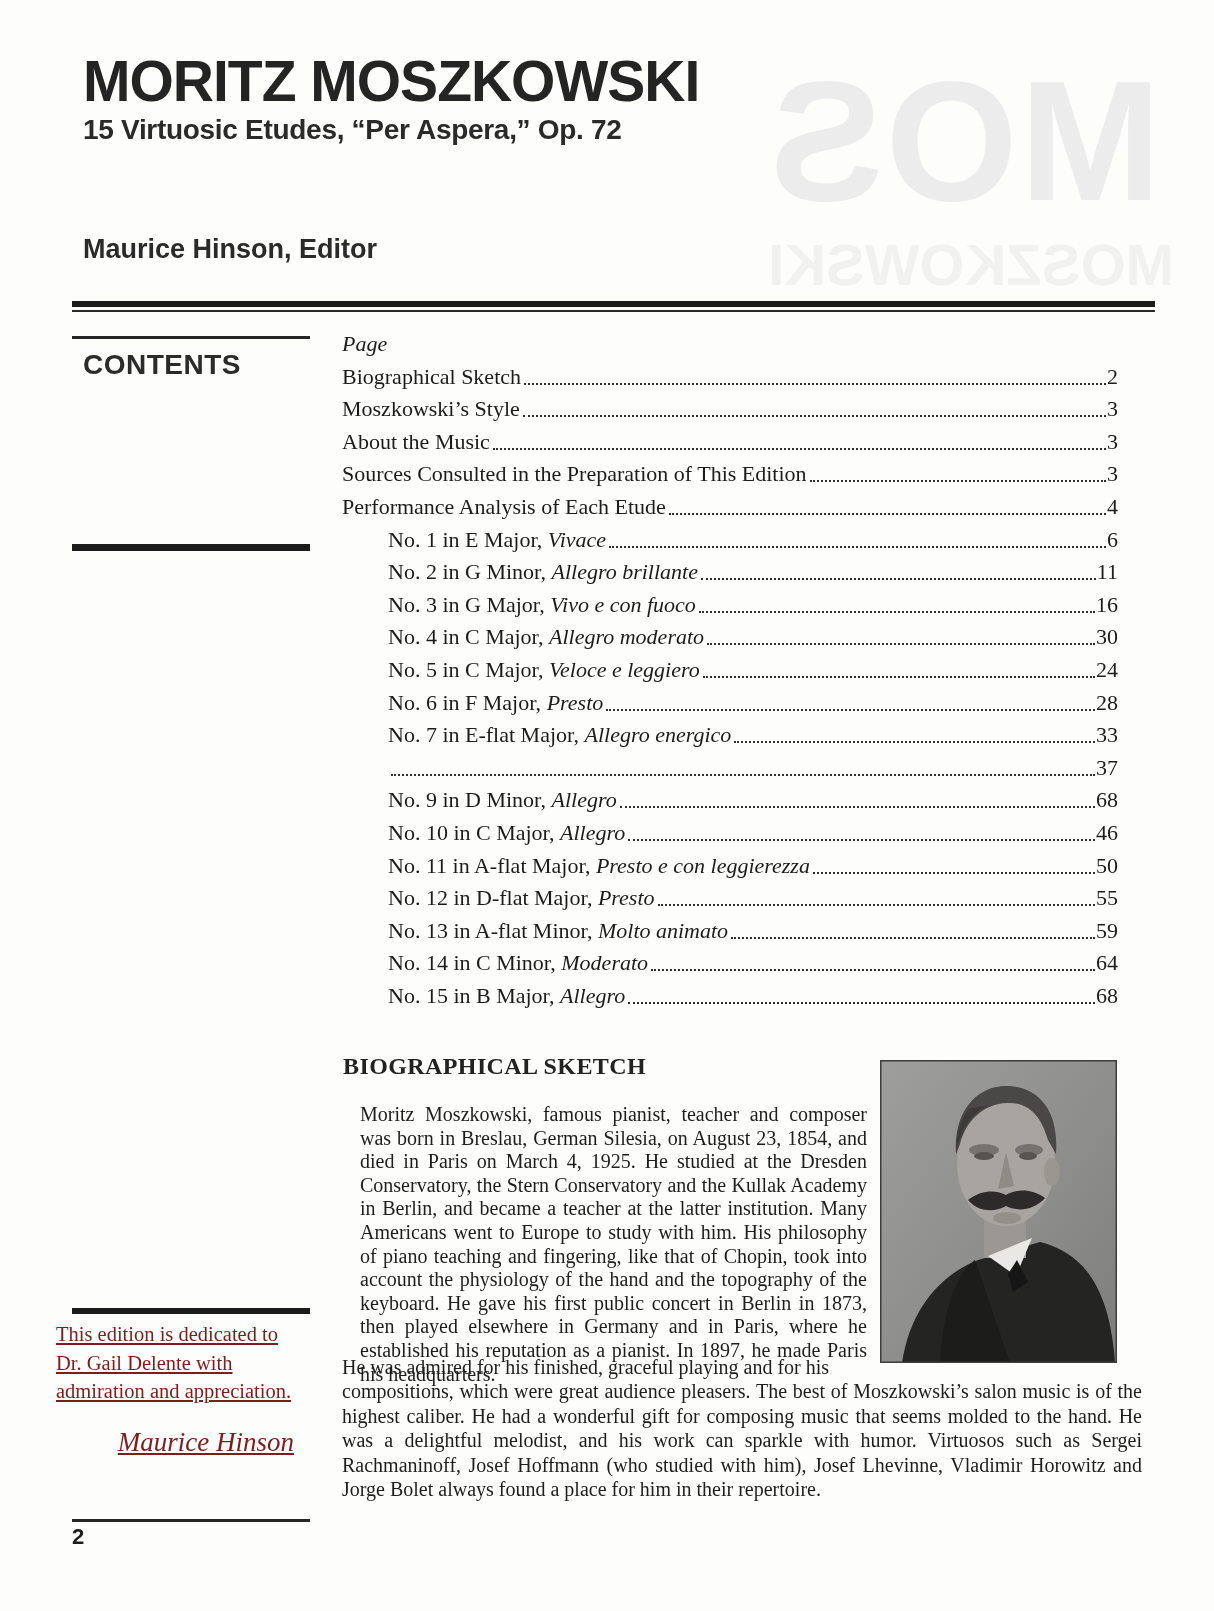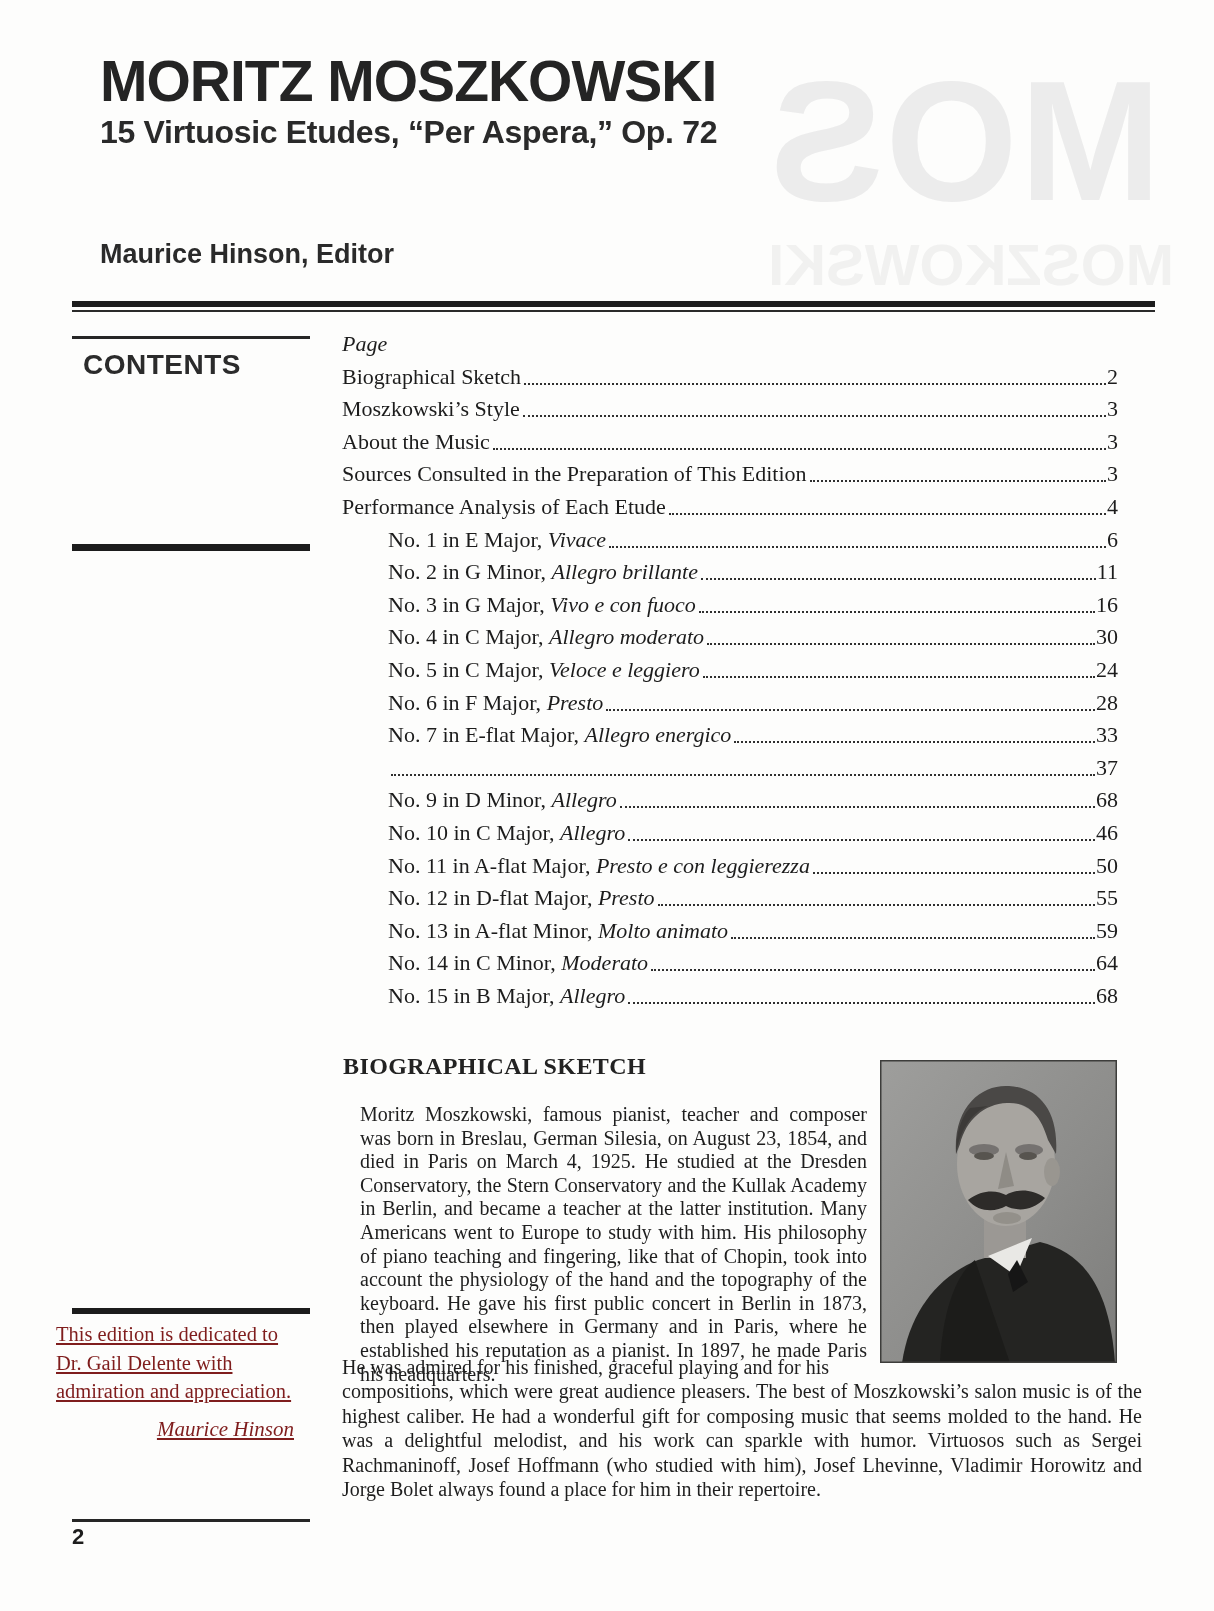--- a/index.html
+++ b/index.html
@@ -19,27 +19,27 @@
     transform:scaleX(-1);
     color:#ececec;
     font-family:"Liberation Sans", sans-serif;
     font-weight:bold;
     pointer-events:none;
     user-select:none;
   }
   .ghost .g1{font-size:170px;line-height:1;letter-spacing:2px;}
   .ghost .g2{font-size:58px;line-height:1;margin-top:10px;color:#f1f1f0;}
 
-  .masthead{position:absolute;left:83px;top:52px;font-family:"Liberation Sans", sans-serif;margin-left:17px;}
+  .masthead{position:absolute;left:83px;top:52px;font-family:"Liberation Sans", sans-serif;}
   .title{
     font-size:57px;font-weight:bold;line-height:1.02;margin:0;
     letter-spacing:-1px;color:#242424;
   }
   .subtitle{
-    font-size:32px;font-weight:bold;margin:4px 0 0 0;color:#2a2a2a;letter-spacing:-0.3px;
+    font-size:28px;font-weight:bold;margin:4px 0 0 0;color:#2a2a2a;letter-spacing:-0.3px;
   }
   .editor{
     margin-top:88px;font-size:27px;font-weight:bold;color:#2a2a2a;
   }
 
   .rule-double{position:absolute;left:72px;top:301px;width:1083px;}
   .rule-double .thick{height:6px;background:#1c1c1c;}
   .rule-double .thin{height:2px;background:#2a2a2a;margin-top:3px;}
 
   .contents-rule-top{position:absolute;left:72px;top:336px;width:238px;height:3px;background:#262626;}
@@ -81,21 +81,21 @@
     position:absolute;left:880px;top:1060px;width:237px;height:303px;margin:0;
   }
   .photo svg{display:block;width:100%;height:100%;}
 
   .dedication-rule{position:absolute;left:72px;top:1308px;width:238px;height:6px;background:#1c1c1c;}
   .dedication{
     position:absolute;left:56px;top:1320px;width:242px;
     font-size:20.5px;line-height:28.5px;color:#7f1d1d;text-decoration:underline;
   }
   .dedication .sig{
-    margin-top:9px;text-align:right;font-style:italic;font-size:21px;padding-right:4px;
+    margin-top:22px;text-align:right;font-style:italic;font-size:27px;padding-right:4px;
   }
 
   .bio-para2{
     position:absolute;left:342px;top:1355px;width:800px;
     font-size:20px;line-height:24.4px;color:#1e1e1e;
   }
   .bio-para2 .p2-first{white-space:nowrap;}
   .bio-para2 .p2-rest{text-align:justify;}
 
   .footer-rule{position:absolute;left:72px;top:1519px;width:238px;height:3px;background:#262626;}

